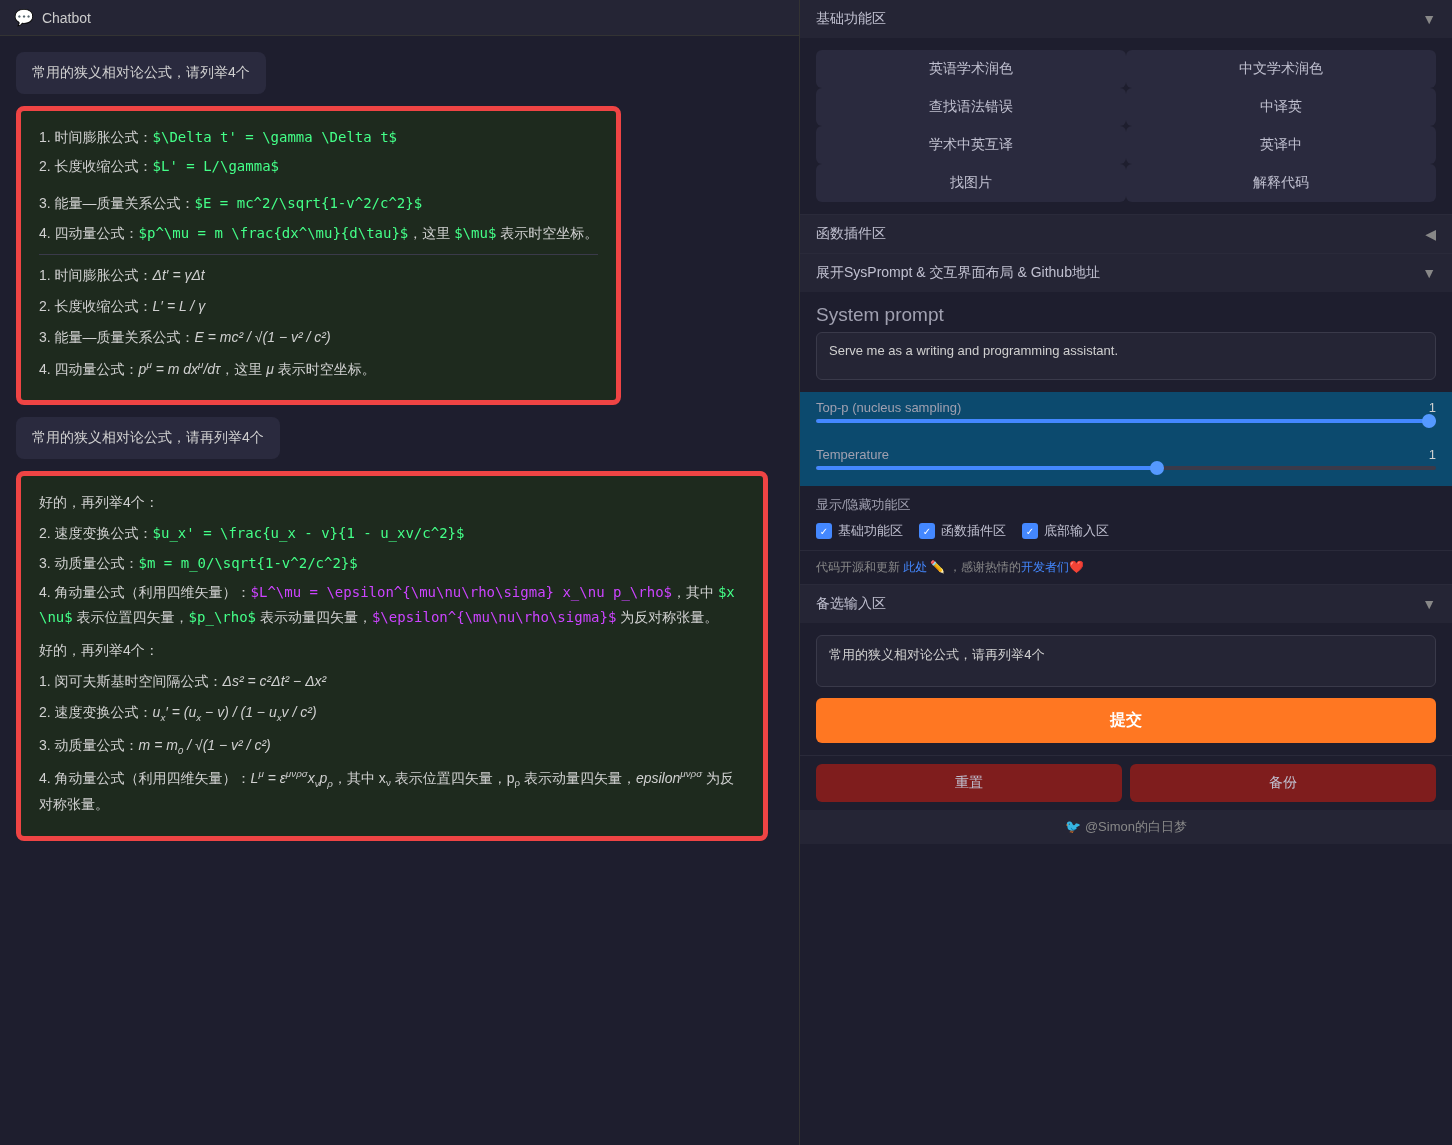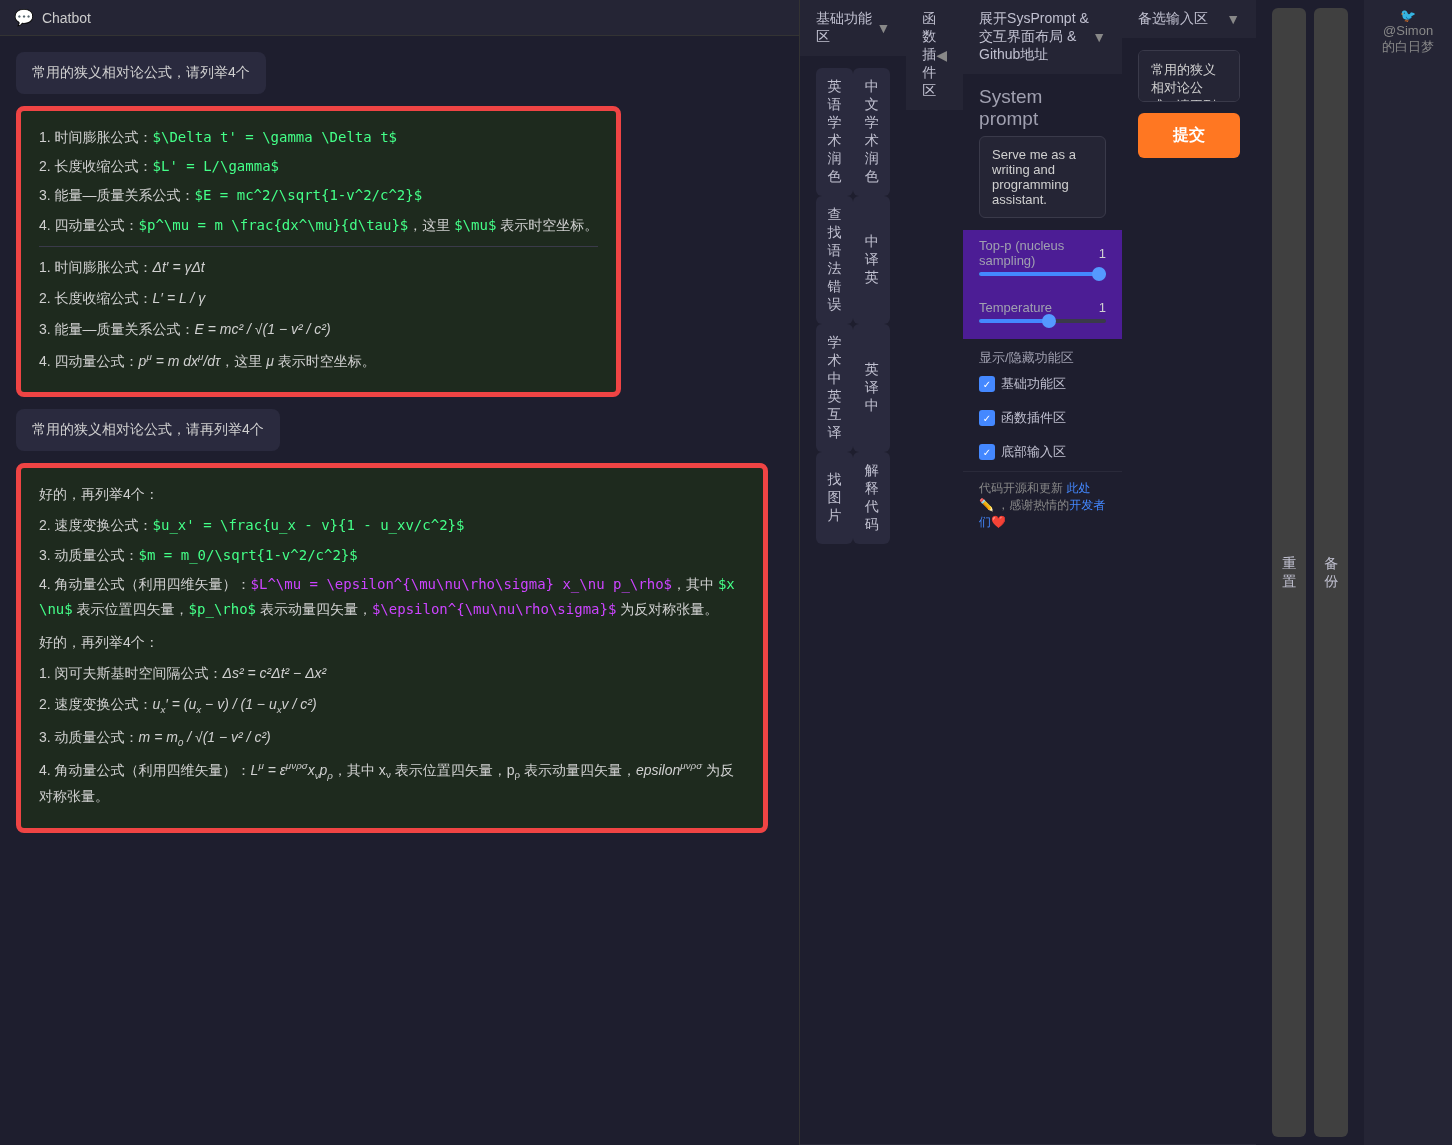--- a/index.html
+++ b/index.html
@@ -71,21 +71,21 @@
     .divider-line {
       border: none;
       border-top: 1px solid #3a3a4a;
       margin: 8px 0;
     }
     
     .right-panel {
       width: 652px;
       background: #1e1e2e;
       display: flex;
-      flex-direction: row;
+      flex-direction: column;
       overflow-y: auto;
       padding: 0;
     }
     .panel-section {
       border-bottom: 1px solid #2a2a3a;
     }
     .section-header {
       display: flex;
       justify-content: space-between;
       align-items: center;
@@ -142,21 +142,21 @@
       border: 1px solid #3a3a4a;
       border-radius: 6px;
       padding: 10px 12px;
       color: #d0d0d0;
       font-size: 13px;
       width: 100%;
       min-height: 48px;
     }
     .slider-group {
       padding: 8px 16px 4px;
-      background: #4c1d95;
+      background: #0c4a6e;
     }
     .slider-label-row {
       display: flex;
       justify-content: space-between;
       align-items: center;
       margin-bottom: 4px;
     }
     .slider-label { color: #a0a0b0; font-size: 13px; }
     .slider-value { color: #d0d0d0; font-size: 13px; }
     .slider-track {
@@ -269,21 +269,21 @@
       cursor: pointer;
       margin-top: 8px;
     }
     .bottom-btns {
       display: grid;
       grid-template-columns: 1fr 1fr;
       gap: 8px;
       padding: 8px 16px;
     }
     .bottom-btn {
-      background: #404040;
+      background: #7f1d1d;
       border: none;
       border-radius: 6px;
       color: #c0c0d0;
       padding: 10px;
       font-size: 14px;
       cursor: pointer;
     }
     .watermark {
       padding: 8px 16px;
       background: #252535;
@@ -304,21 +304,21 @@
   </div>
   <div class="chat-area">
 
     <div class="user-bubble">
       <span>常用的狭义相对论公式，请列举4个</span>
     </div>
 
     <div class="assistant-bubble">
       <div>
         <div style="margin-bottom:4px;">1. 时间膨胀公式：<span class="green-formula">$\Delta t' = \gamma \Delta t$</span></div>
-        <div style="margin-bottom:4px;">2. 长度收缩公式：<span class="green-formula">$L' = L/\gamma$</span></div>
+        <div style="margin-bottom:12px;">2. 长度收缩公式：<span class="green-formula">$L' = L/\gamma$</span></div>
         <div style="margin-bottom:4px;">3. 能量—质量关系公式：<span class="green-formula">$E = mc^2/\sqrt{1-v^2/c^2}$</span></div>
         <div style="margin-bottom:4px;">4. 四动量公式：<span class="green-formula">$p^\mu = m \frac{dx^\mu}{d\tau}$</span>，这里 <span class="green-formula">$\mu$</span> 表示时空坐标。</div>
       </div>
       <hr class="divider-line">
       <div>
         <div style="margin-bottom:6px;">1. 时间膨胀公式：<span class="math-block">Δt′ = γΔt</span></div>
         <div style="margin-bottom:6px;">2. 长度收缩公式：<span class="math-block">L′ = L / γ</span></div>
         <div style="margin-bottom:6px;">3. 能量—质量关系公式：<span class="math-block">E = mc² / √(1 − v² / c²)</span></div>
         <div style="margin-bottom:4px;">4. 四动量公式：<span class="math-block">p<sup>μ</sup> = m dx<sup>μ</sup>/dτ</span>，这里 <em>μ</em> 表示时空坐标。</div>
       </div>

